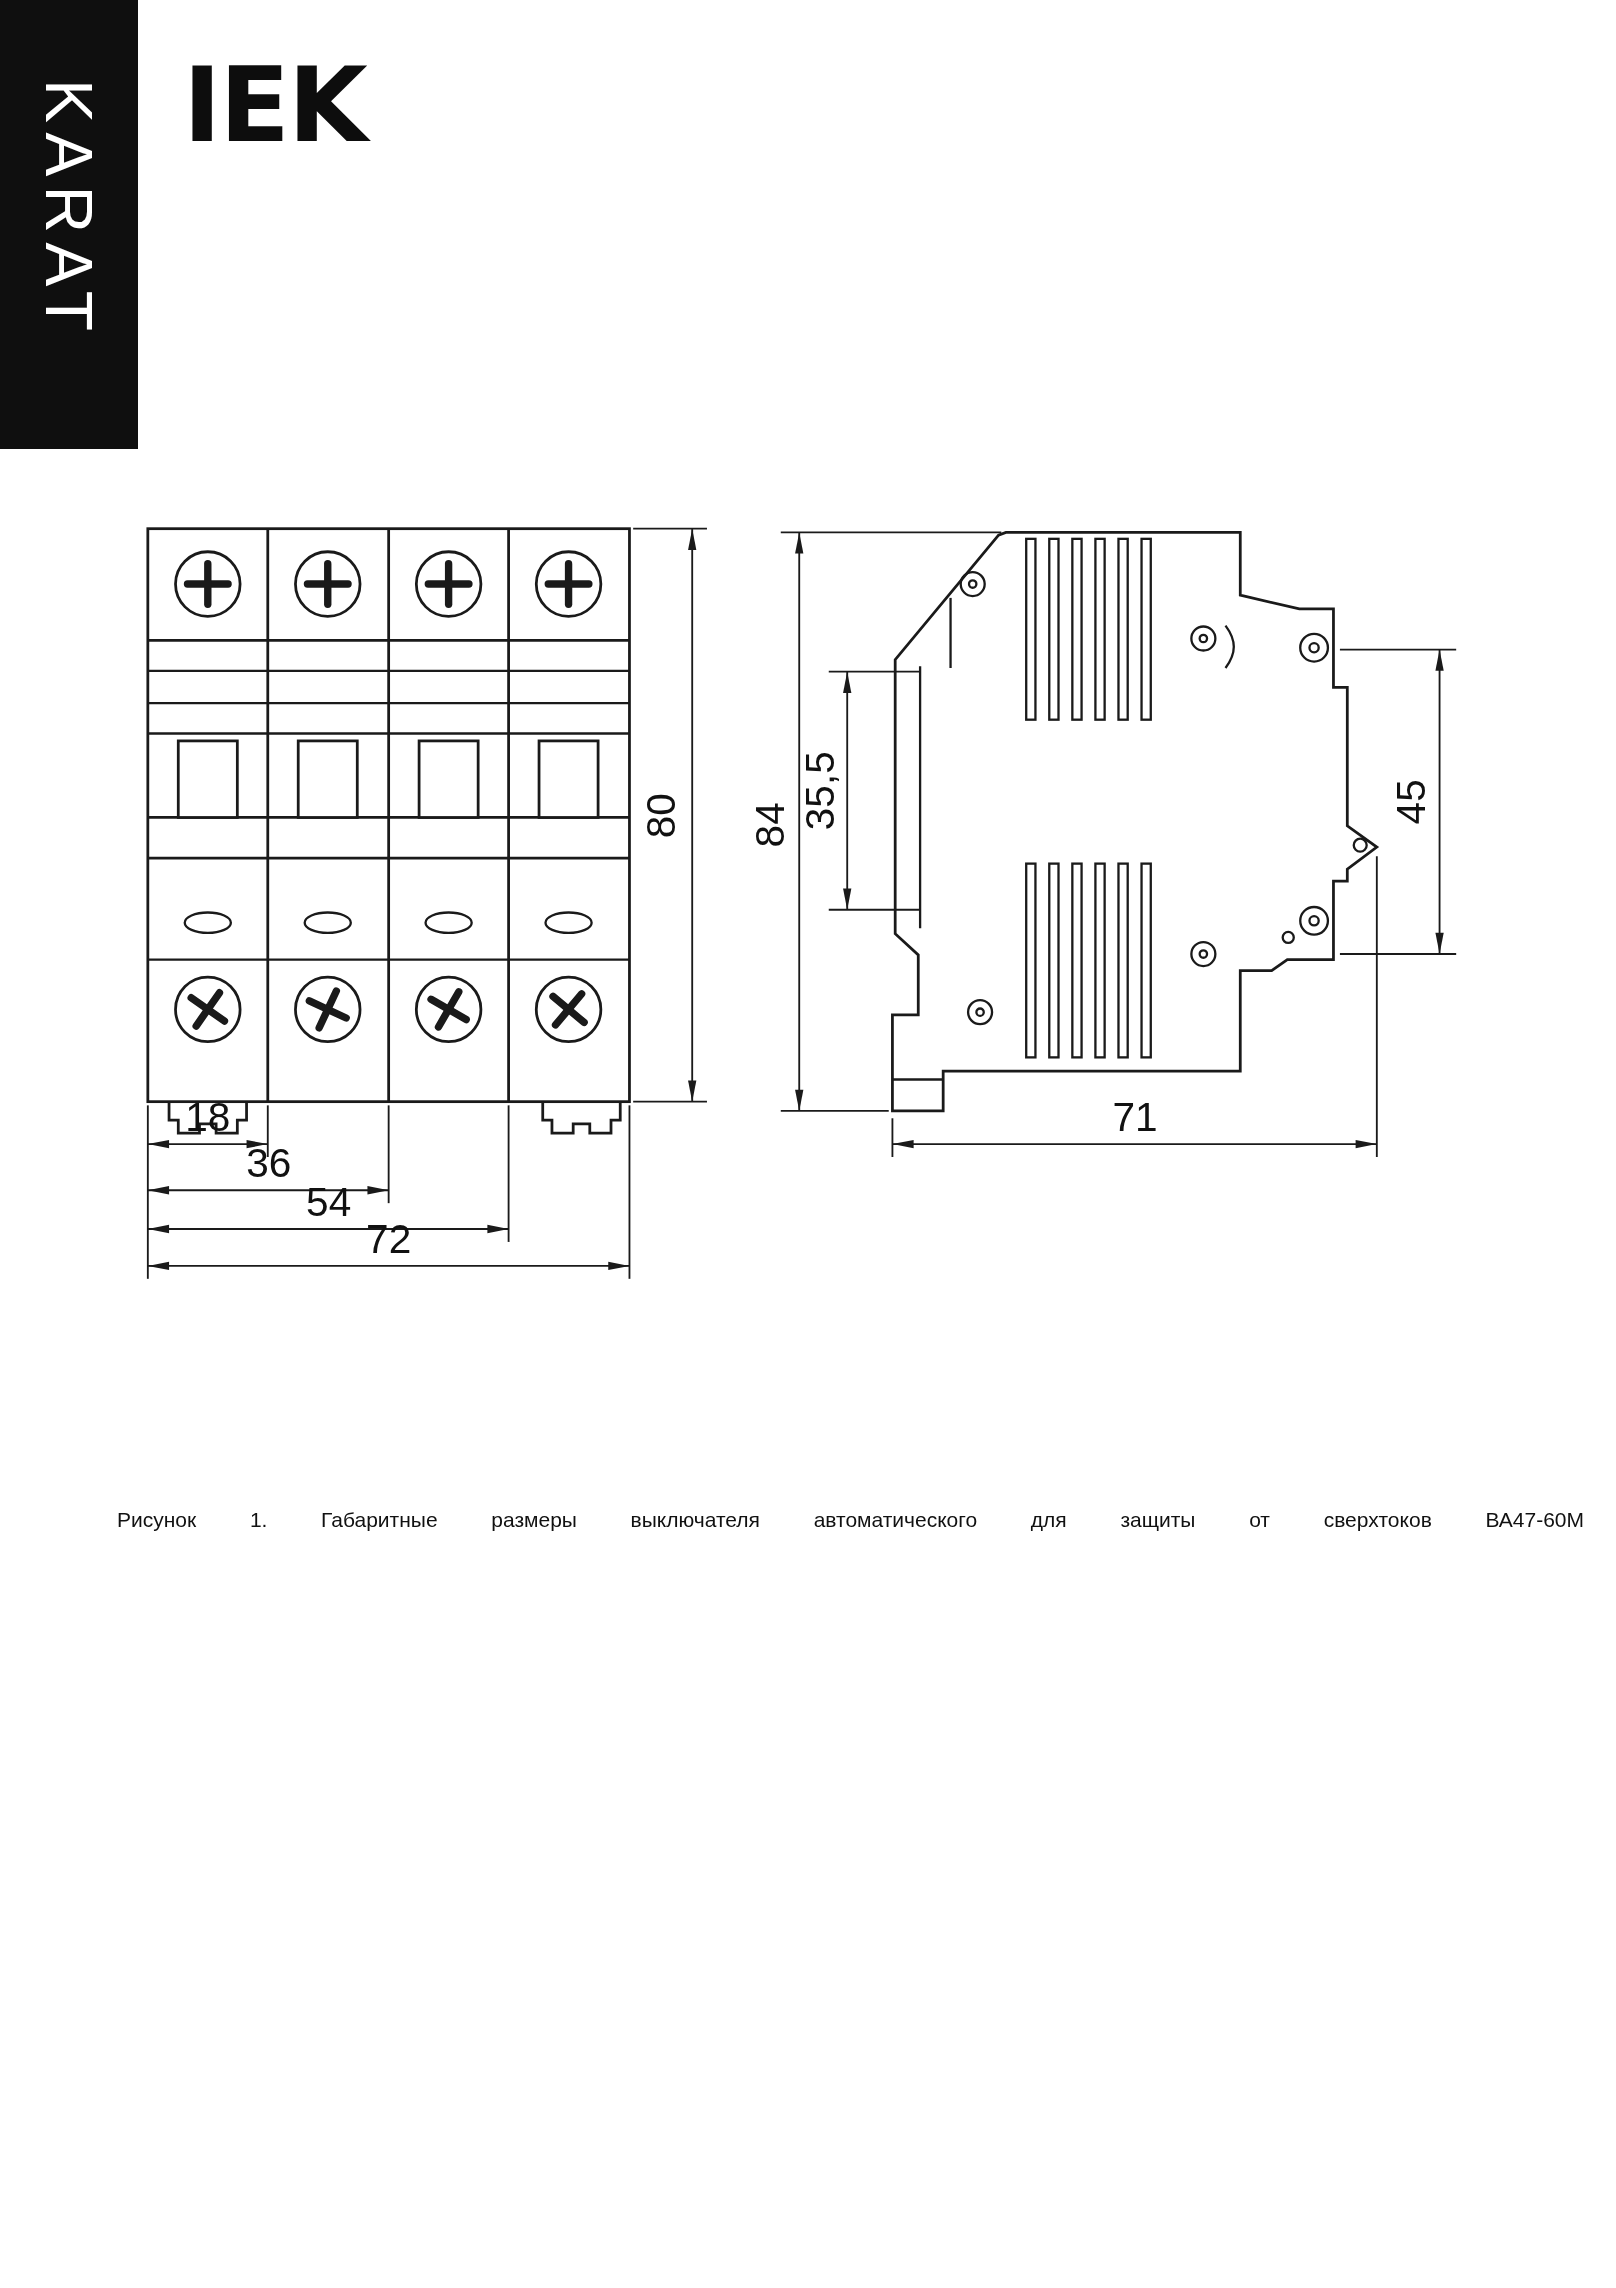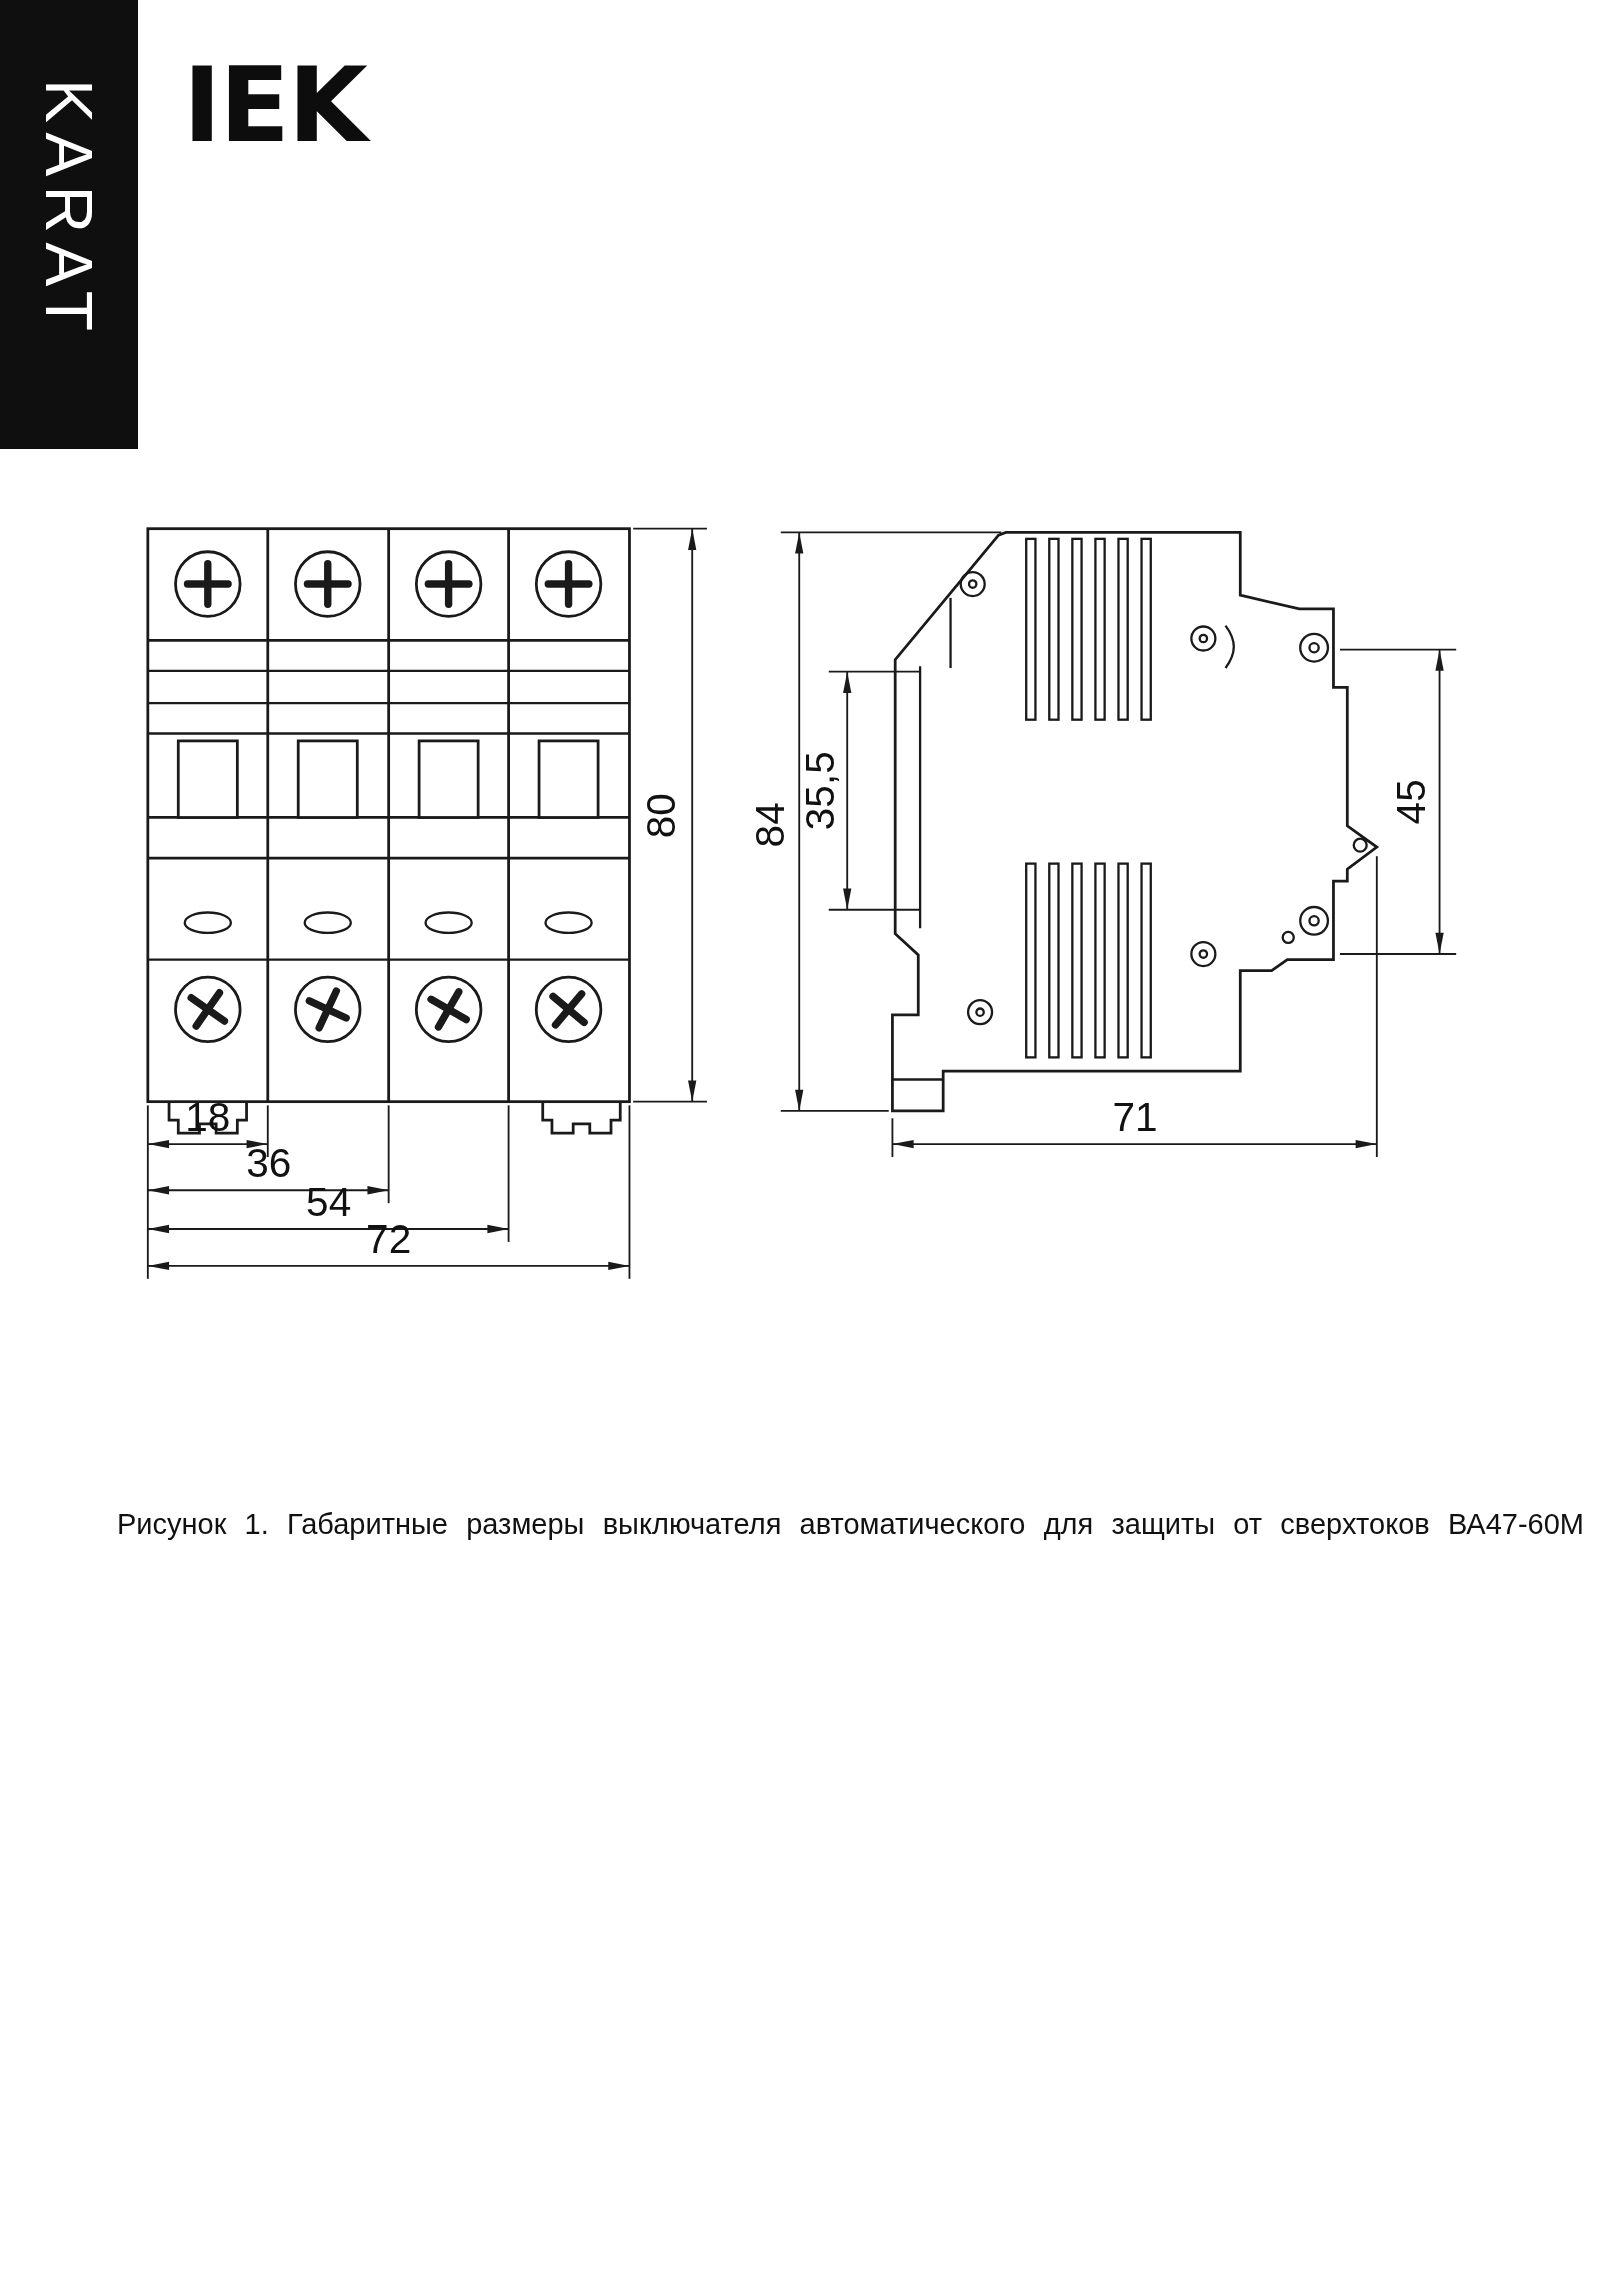--- a/index.html
+++ b/index.html
@@ -33,21 +33,21 @@
   }
   .drawing{position:absolute;left:0;top:0;}
   .ol{stroke:#1a1a1a;stroke-width:3;fill:none;}
   .olf{stroke:#1a1a1a;stroke-width:3;fill:#ffffff;}
   .ol2{stroke:#1a1a1a;stroke-width:2.5;fill:none;}
   .scr{stroke:#1a1a1a;stroke-width:8;fill:none;stroke-linecap:round;}
   .dim{stroke:#1a1a1a;stroke-width:2;fill:none;}
   .dimtxt{font-family:"Liberation Sans",sans-serif;font-size:44px;fill:#111111;}
   .caption{
     position:absolute;left:117px;top:1508px;width:1467px;
-    margin:0;font-size:29px;font-weight:500;color:#111111;
+    margin:0;font-size:21px;font-weight:500;color:#111111;
     text-align:justify;text-align-last:justify;
   }
 </style>
 </head>
 <body>
 
 <div class="page">
 
   <div class="karat-banner">
     <span class="karat-text">KARAT</span>

